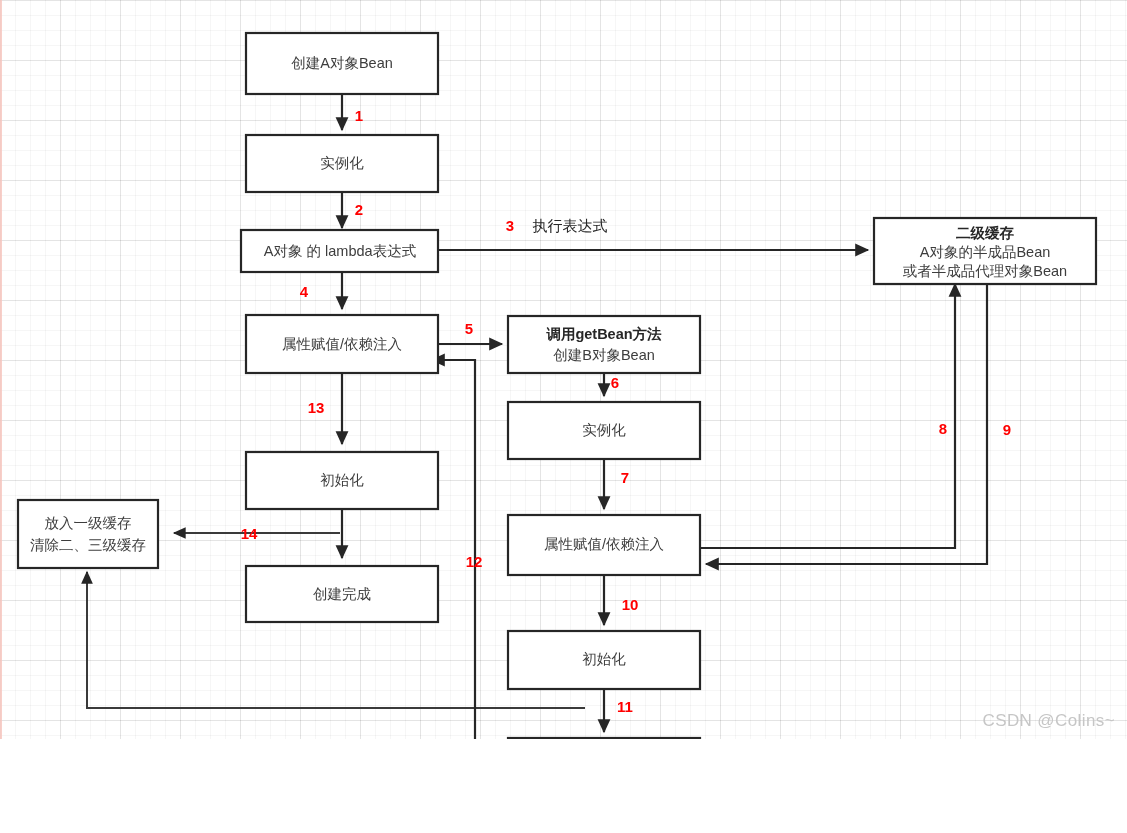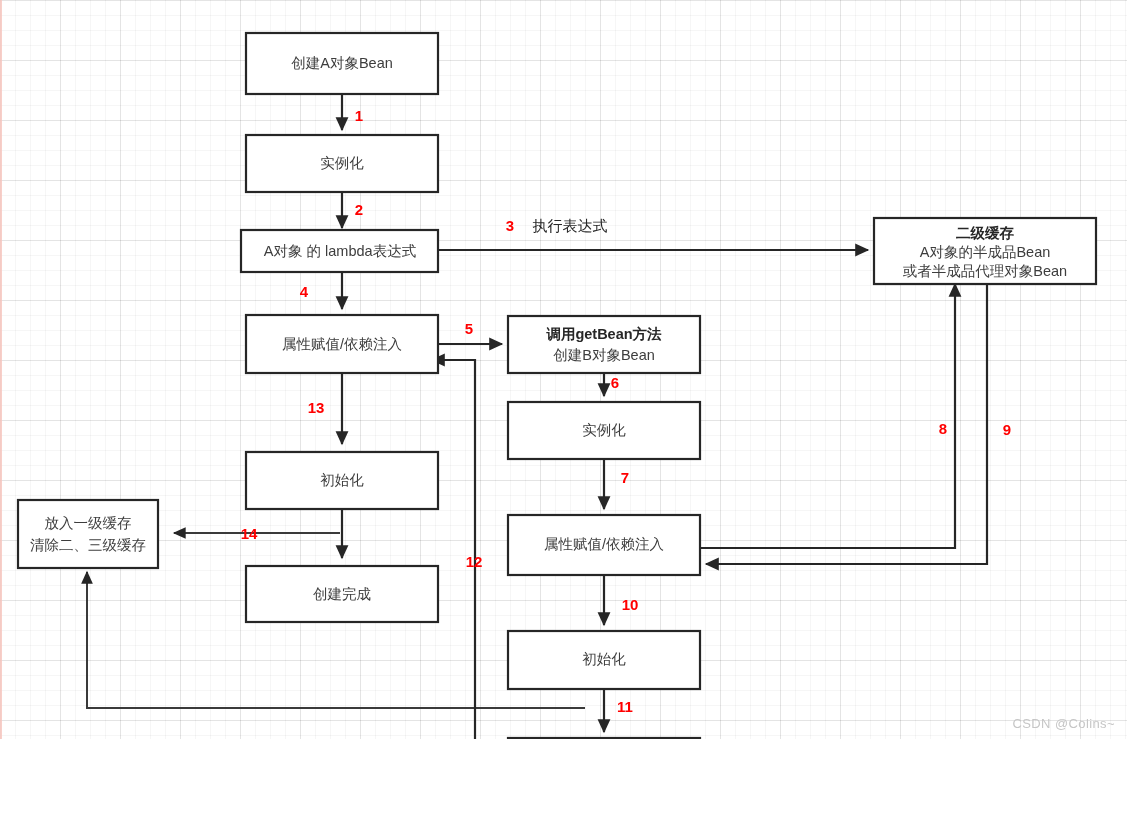--- a/index.html
+++ b/index.html
@@ -84,21 +84,21 @@
     font-size: 15px;
     fill: #262626;
     text-anchor: middle;
     dominant-baseline: middle;
   }
   .watermark {
     position: absolute;
     right: 12px;
     bottom: 8px;
     font-family: "Liberation Sans", "DejaVu Sans", sans-serif;
-    font-size: 13px;
+    font-size: 17px;
     color: #c6c6c6;
     letter-spacing: 0.4px;
     user-select: none;
     margin-top: 37px;
   }
 </style>
 </head>
 <body>
 
 <div id="canvas">

